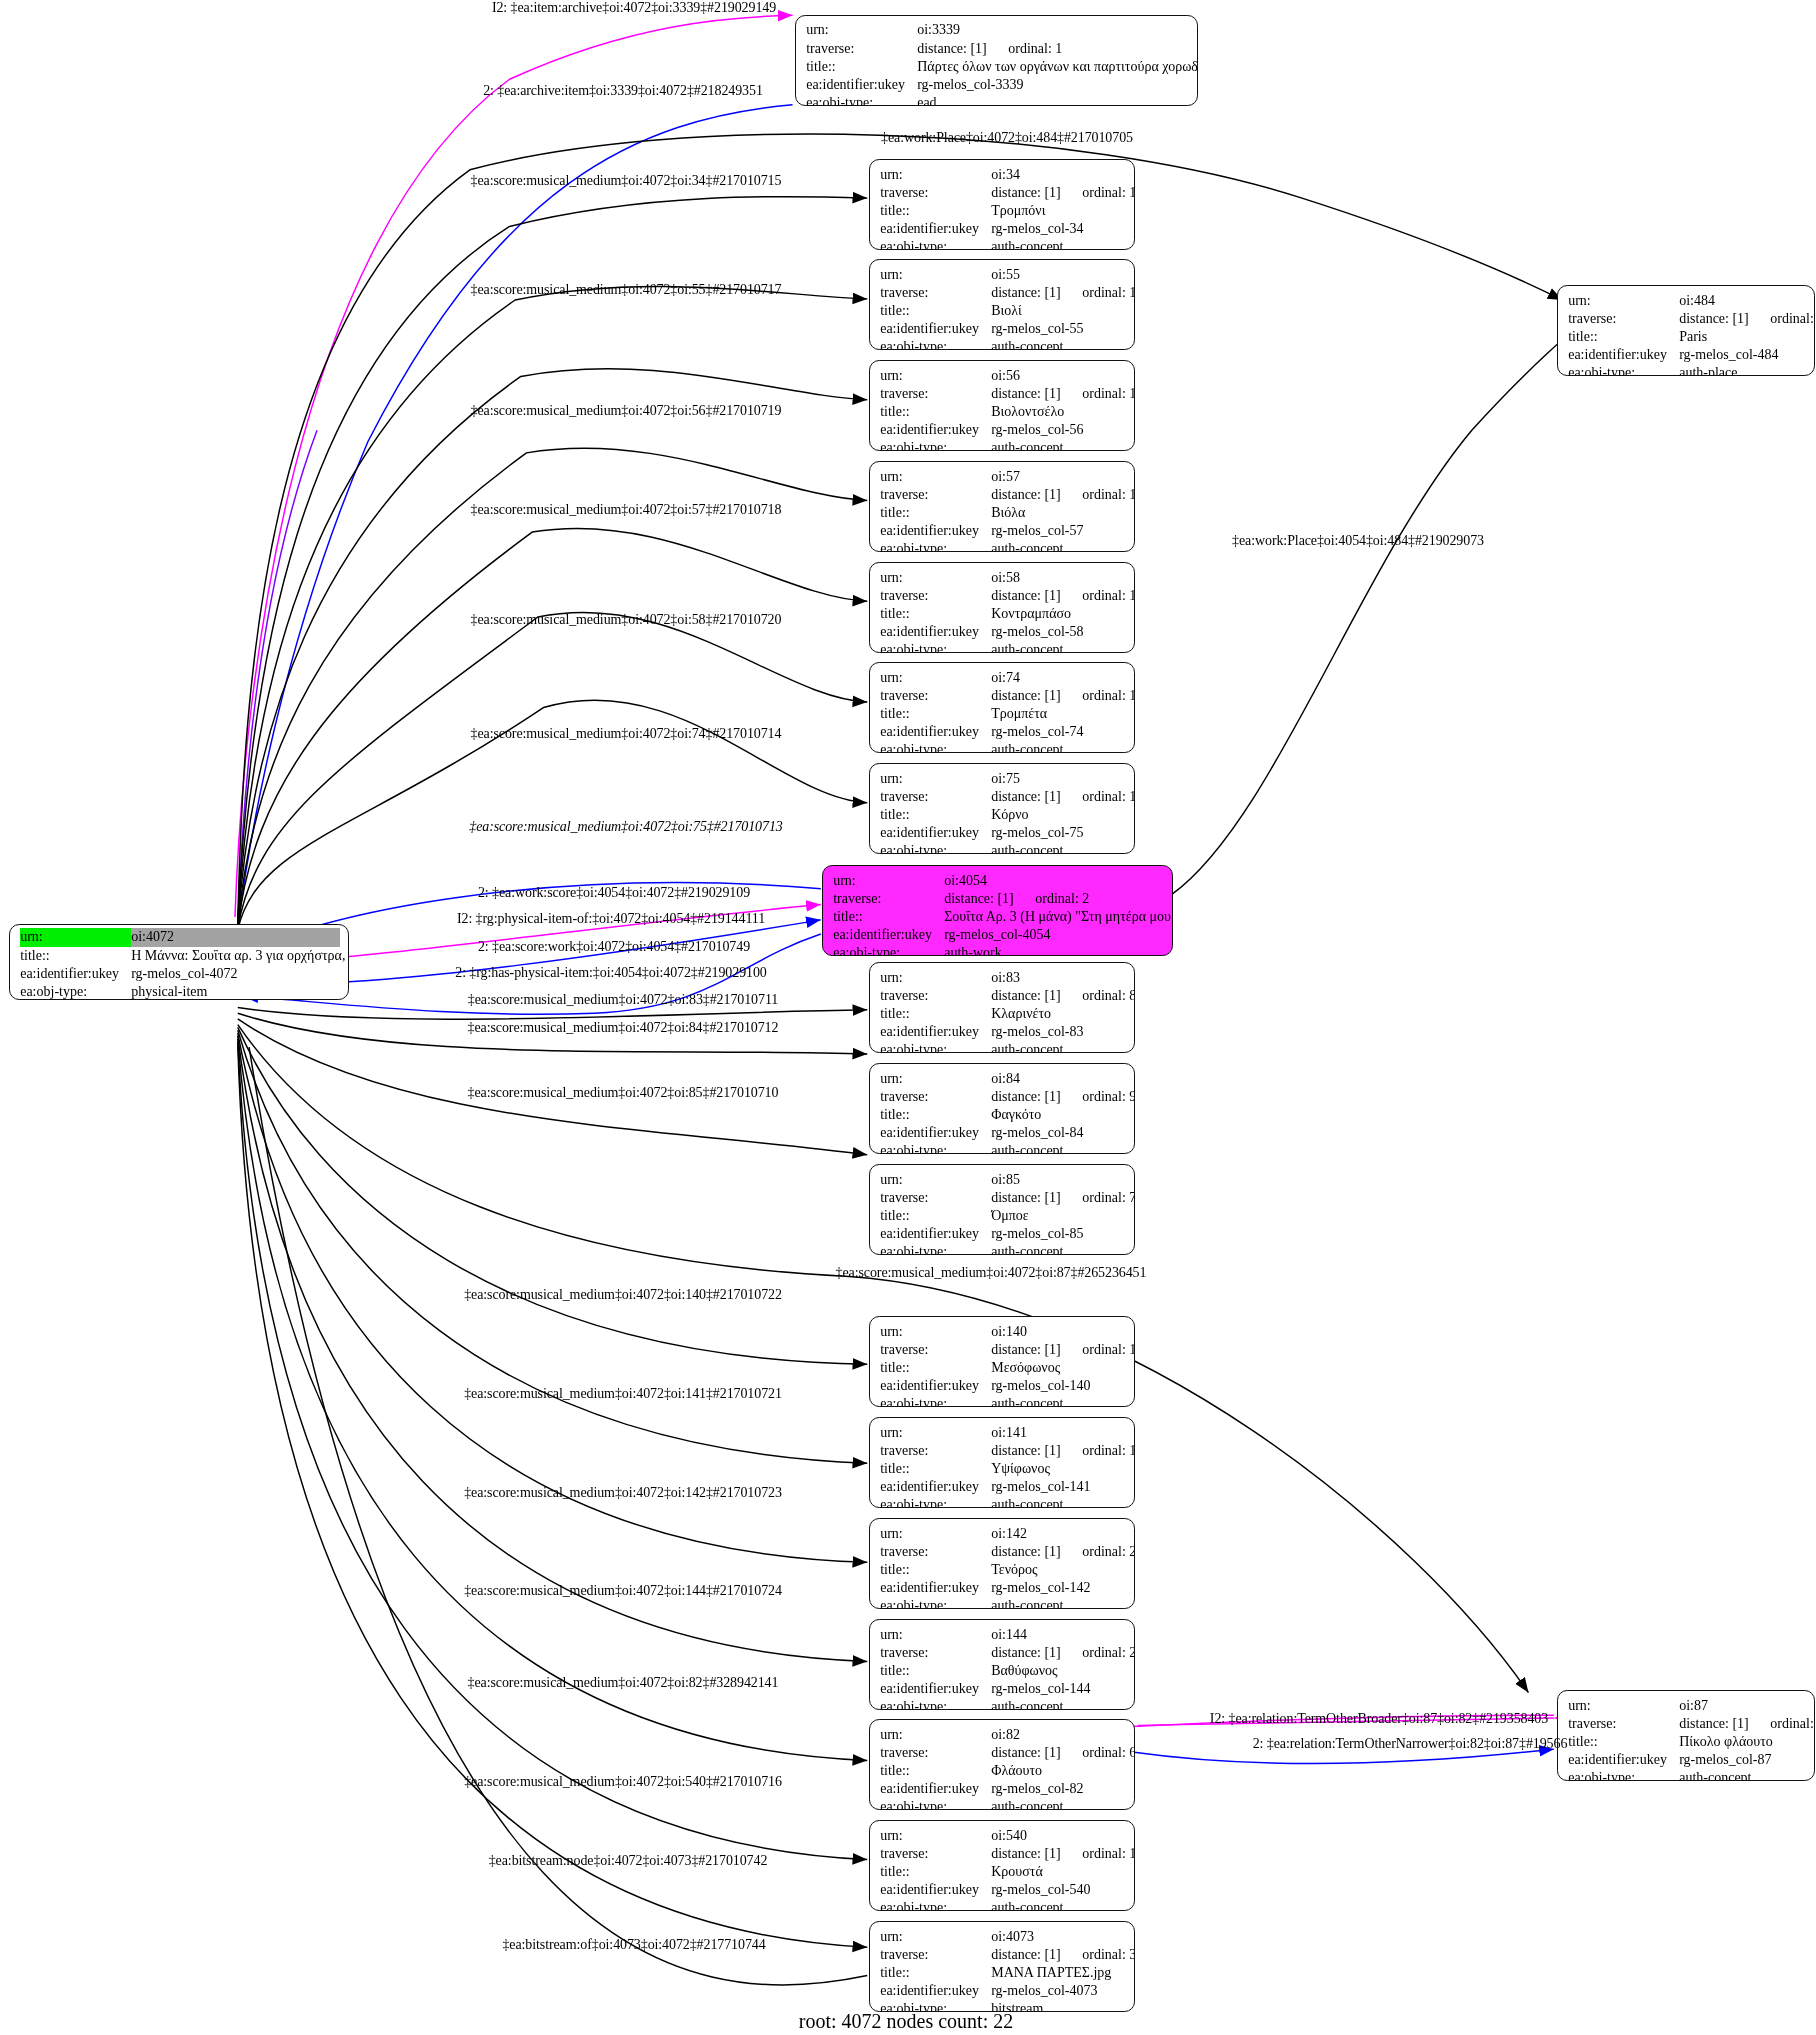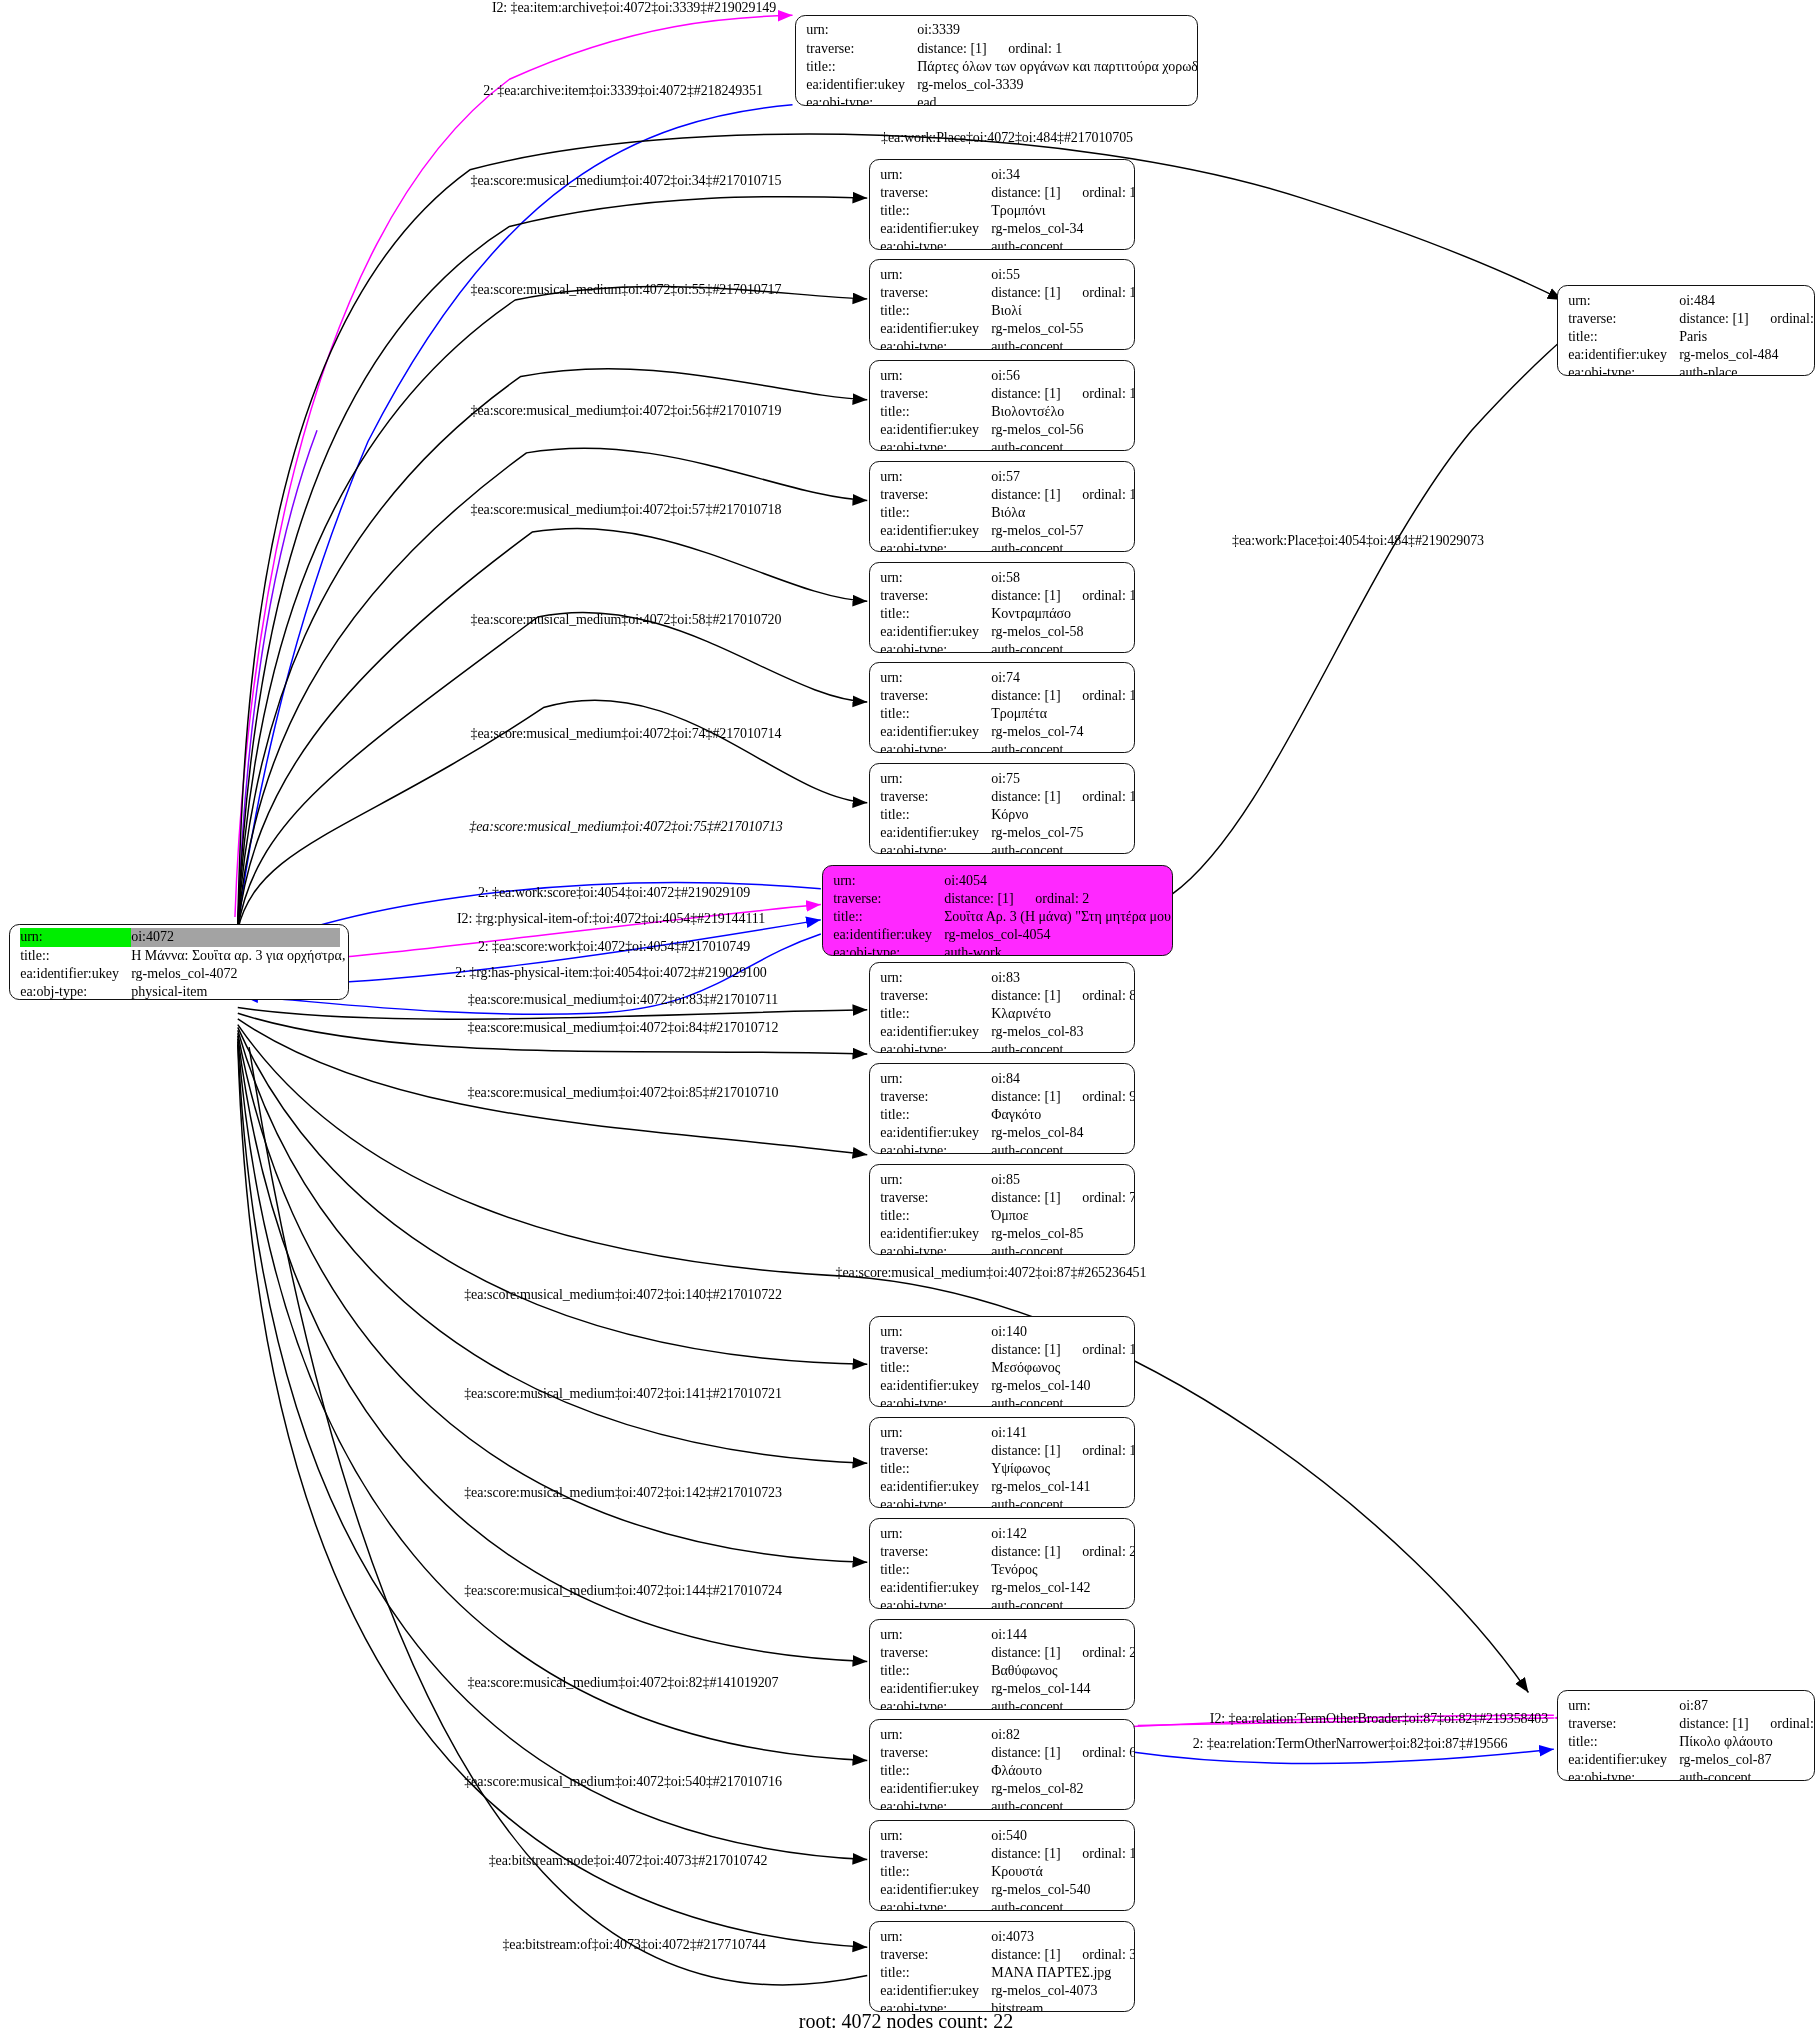--- a/index.html
+++ b/index.html
@@ -609,22 +609,22 @@
   <div class="elabel" style="left:614px;top:947px;">2: ‡ea:score:work‡oi:4072‡oi:4054‡#217010749</div>
   <div class="elabel" style="left:611px;top:973px;">2: ‡rg:has-physical-item:‡oi:4054‡oi:4072‡#219029100</div>
   <div class="elabel" style="left:623px;top:1000px;">‡ea:score:musical_medium‡oi:4072‡oi:83‡#217010711</div>
   <div class="elabel" style="left:623px;top:1028px;">‡ea:score:musical_medium‡oi:4072‡oi:84‡#217010712</div>
   <div class="elabel" style="left:623px;top:1093px;">‡ea:score:musical_medium‡oi:4072‡oi:85‡#217010710</div>
   <div class="elabel" style="left:991px;top:1273px;">‡ea:score:musical_medium‡oi:4072‡oi:87‡#265236451</div>
   <div class="elabel" style="left:623px;top:1295px;">‡ea:score:musical_medium‡oi:4072‡oi:140‡#217010722</div>
   <div class="elabel" style="left:623px;top:1394px;">‡ea:score:musical_medium‡oi:4072‡oi:141‡#217010721</div>
   <div class="elabel" style="left:623px;top:1493px;">‡ea:score:musical_medium‡oi:4072‡oi:142‡#217010723</div>
   <div class="elabel" style="left:623px;top:1591px;">‡ea:score:musical_medium‡oi:4072‡oi:144‡#217010724</div>
-  <div class="elabel" style="left:623px;top:1683px;">‡ea:score:musical_medium‡oi:4072‡oi:82‡#141019207</div>
+  <div class="elabel" style="left:623px;top:1683px;">‡ea:score:musical_medium‡oi:4072‡oi:82‡#328942141</div>
   <div class="elabel" style="left:623px;top:1782px;">‡ea:score:musical_medium‡oi:4072‡oi:540‡#217010716</div>
   <div class="elabel" style="left:628px;top:1861px;">‡ea:bitstream:node‡oi:4072‡oi:4073‡#217010742</div>
   <div class="elabel" style="left:634px;top:1945px;">‡ea:bitstream:of‡oi:4073‡oi:4072‡#217710744</div>
   <div class="elabel" style="left:1379px;top:1719px;">I2: ‡ea:relation:TermOtherBroader‡oi:87‡oi:82‡#219358403</div>
-  <div class="elabel" style="left:1350px;top:1744px;">2: ‡ea:relation:TermOtherNarrower‡oi:82‡oi:87‡#19566</div>
+  <div class="elabel" style="left:1410px;top:1744px;">2: ‡ea:relation:TermOtherNarrower‡oi:82‡oi:87‡#19566</div>
 
   <div class="caption" style="left:906px;top:2010px;">root: 4072 nodes count: 22</div>
 </div>
 
 
 </body></html>

